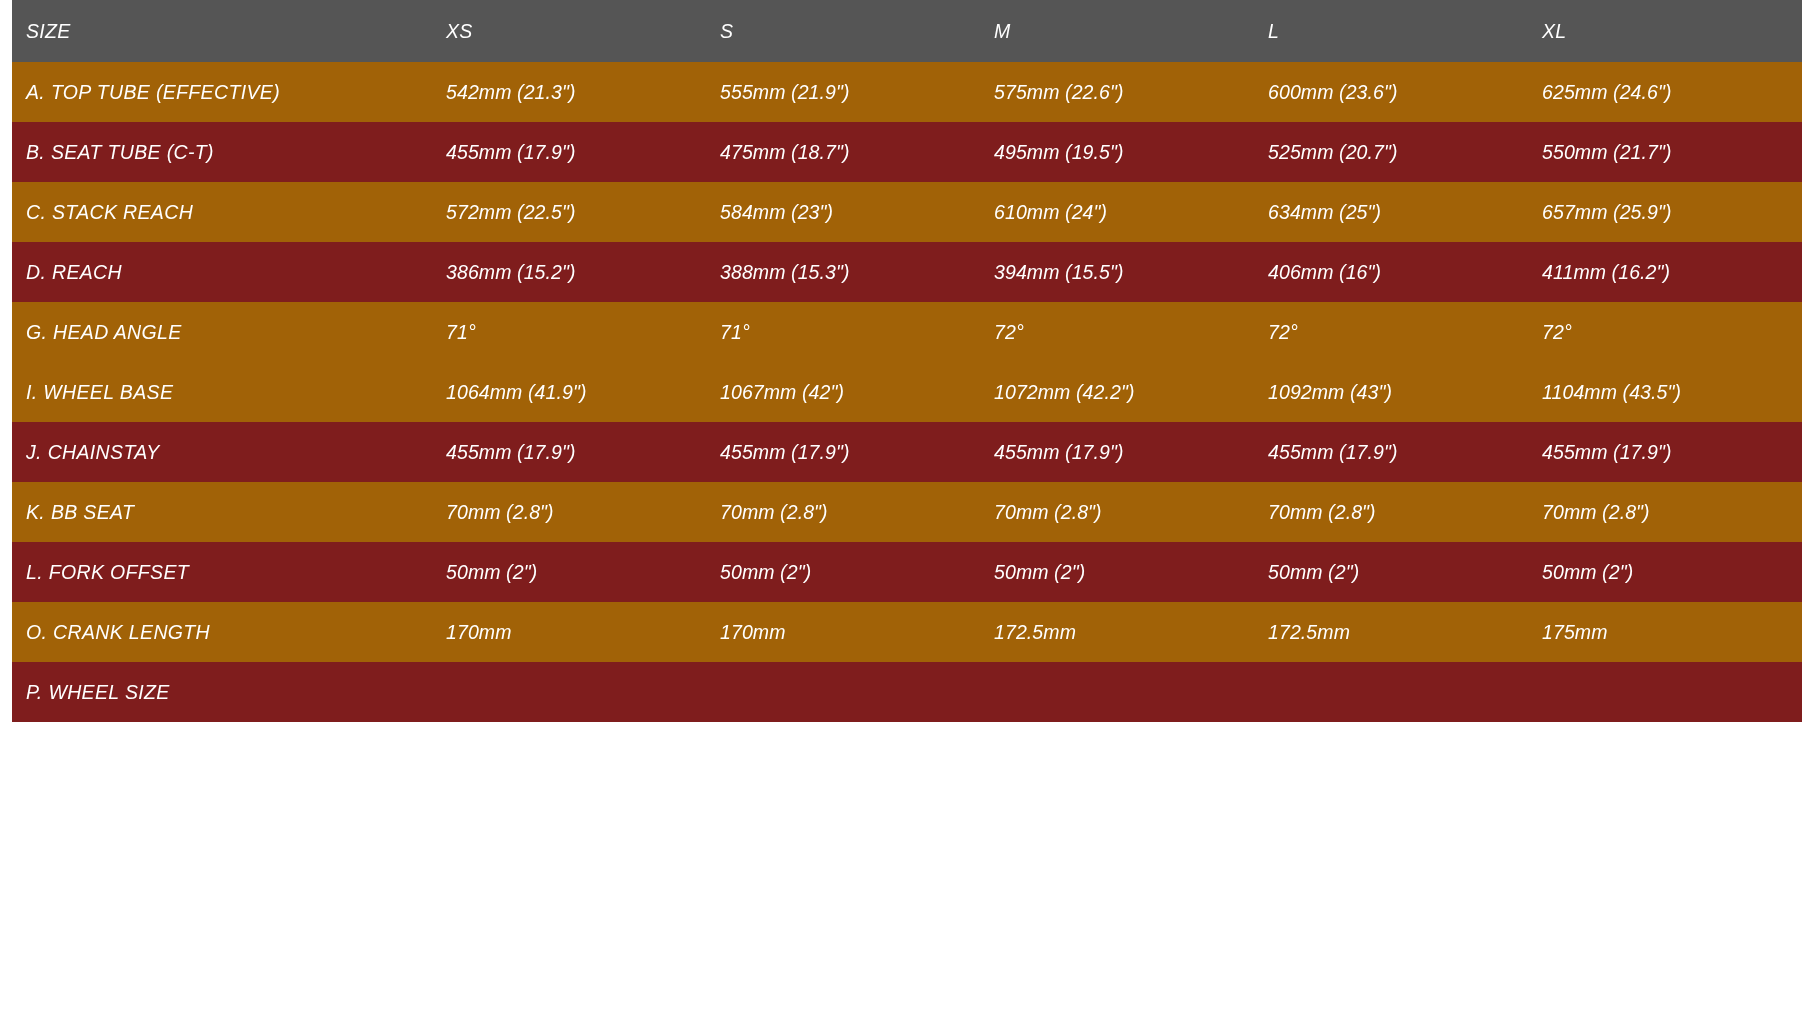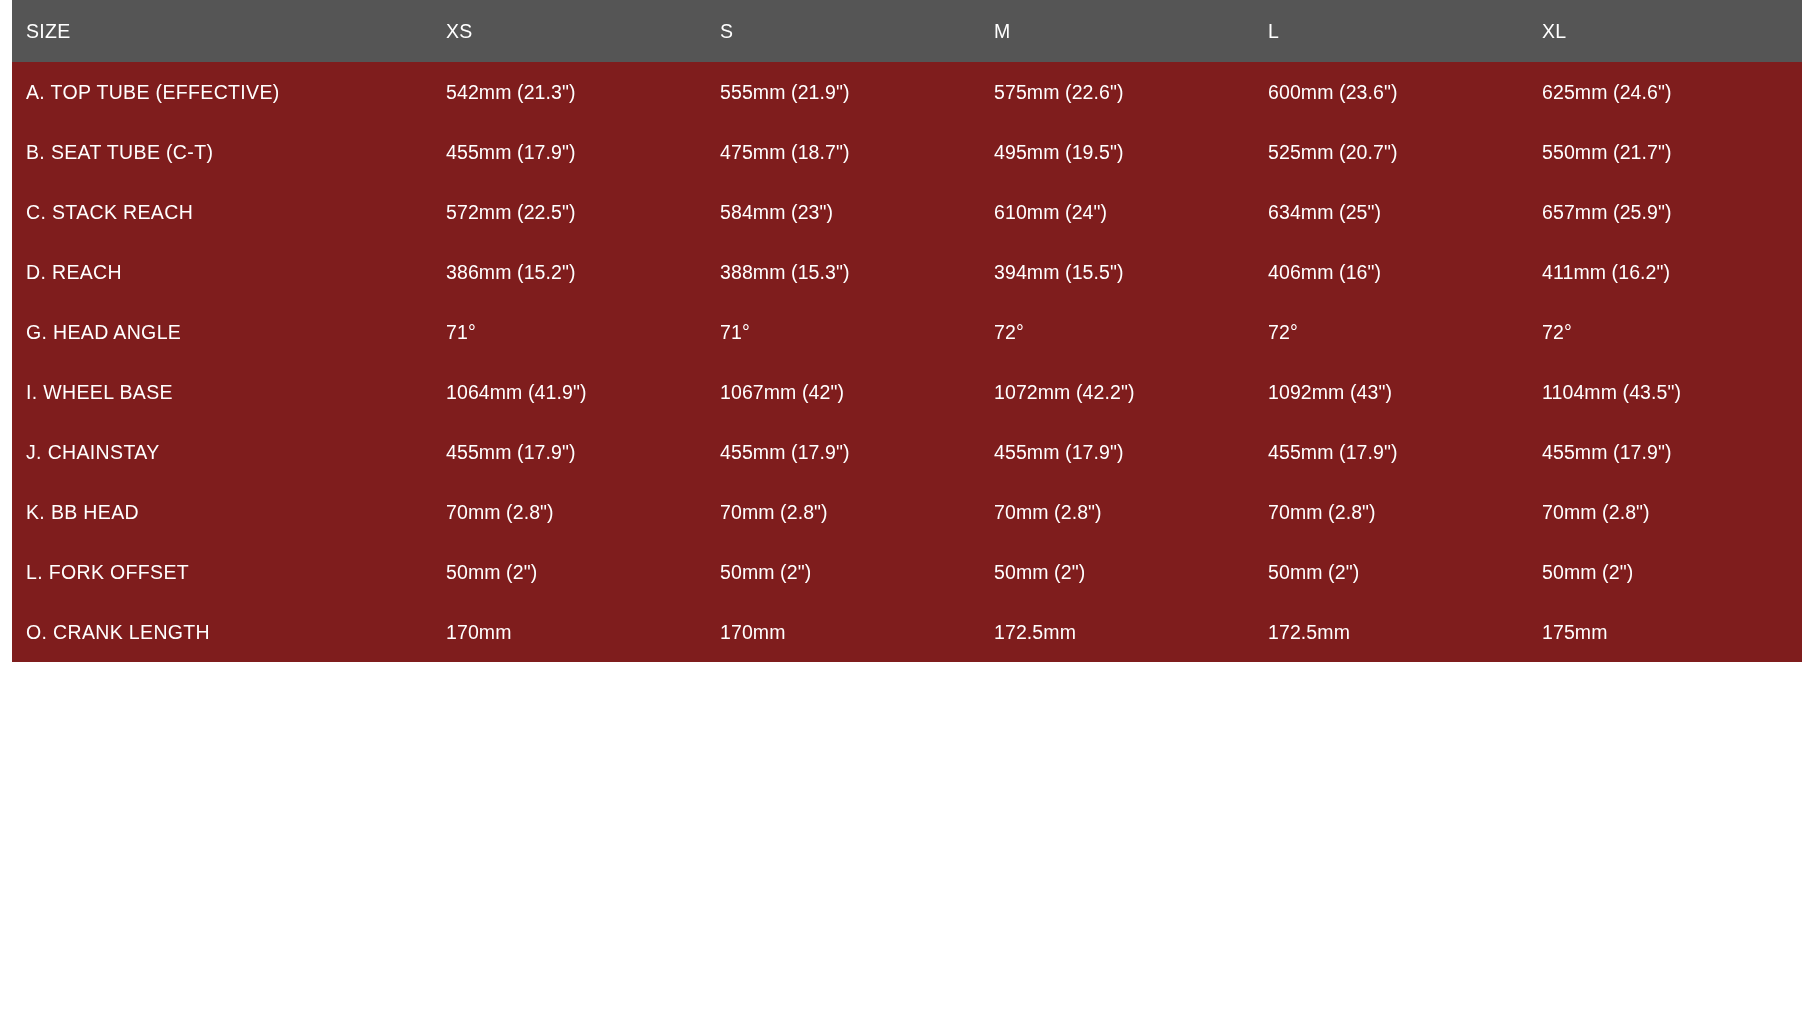--- a/index.html
+++ b/index.html
@@ -12,20 +12,21 @@
     font-family: "Liberation Sans", sans-serif;
     -webkit-font-smoothing: antialiased;
   }
   #geo-table-wrap {
     width: 1814px;
     height: 748px;
     background: #ffffff;
     box-sizing: border-box;
     padding: 0 0 0 0;
     overflow: hidden;
+    font-style: italic;
   }
   table.geo {
     border-collapse: collapse;
     width: 1790px;
     margin: 0 12px;
     table-layout: fixed;
     color: #ffffff;
   }
   table.geo col.c-label { width: 420px; }
   table.geo col.c-size  { width: 274px; }
@@ -39,21 +40,21 @@
     vertical-align: middle;
     white-space: nowrap;
     overflow: hidden;
   }
   table.geo thead th {
     background: #555555;
     color: #ffffff;
     height: 62px;
     font-weight: 400;
   }
-  table.geo tbody tr.odd td  { background: #7f1d1d; }
+  table.geo tbody tr.odd td  { background: #a16207; }
   table.geo tbody tr.even td { background: #7f1d1d; }
   table.geo tbody td.label {
     letter-spacing: 0.35px;
   }
   table.geo tbody td.val {
     letter-spacing: 0.1px;
   }
 </style>
 </head>
 <body>
@@ -129,21 +130,21 @@
       </tr>
       <tr class="even">
         <td class="label">J. CHAINSTAY</td>
         <td class="val">455mm (17.9")</td>
         <td class="val">455mm (17.9")</td>
         <td class="val">455mm (17.9")</td>
         <td class="val">455mm (17.9")</td>
         <td class="val">455mm (17.9")</td>
       </tr>
       <tr class="odd">
-        <td class="label">K. BB HEAD</td>
+        <td class="label">K. BB SEAT</td>
         <td class="val">70mm (2.8")</td>
         <td class="val">70mm (2.8")</td>
         <td class="val">70mm (2.8")</td>
         <td class="val">70mm (2.8")</td>
         <td class="val">70mm (2.8")</td>
       </tr>
       <tr class="even">
         <td class="label">L. FORK OFFSET</td>
         <td class="val">50mm (2")</td>
         <td class="val">50mm (2")</td>
@@ -152,15 +153,23 @@
         <td class="val">50mm (2")</td>
       </tr>
       <tr class="odd">
         <td class="label">O. CRANK LENGTH</td>
         <td class="val">170mm</td>
         <td class="val">170mm</td>
         <td class="val">172.5mm</td>
         <td class="val">172.5mm</td>
         <td class="val">175mm</td>
       </tr>
+      <tr class="even">
+        <td class="label">P. WHEEL SIZE</td>
+        <td class="val"></td>
+        <td class="val"></td>
+        <td class="val"></td>
+        <td class="val"></td>
+        <td class="val"></td>
+      </tr>
     </tbody>
   </table>
 </div>
 
 </body></html>

